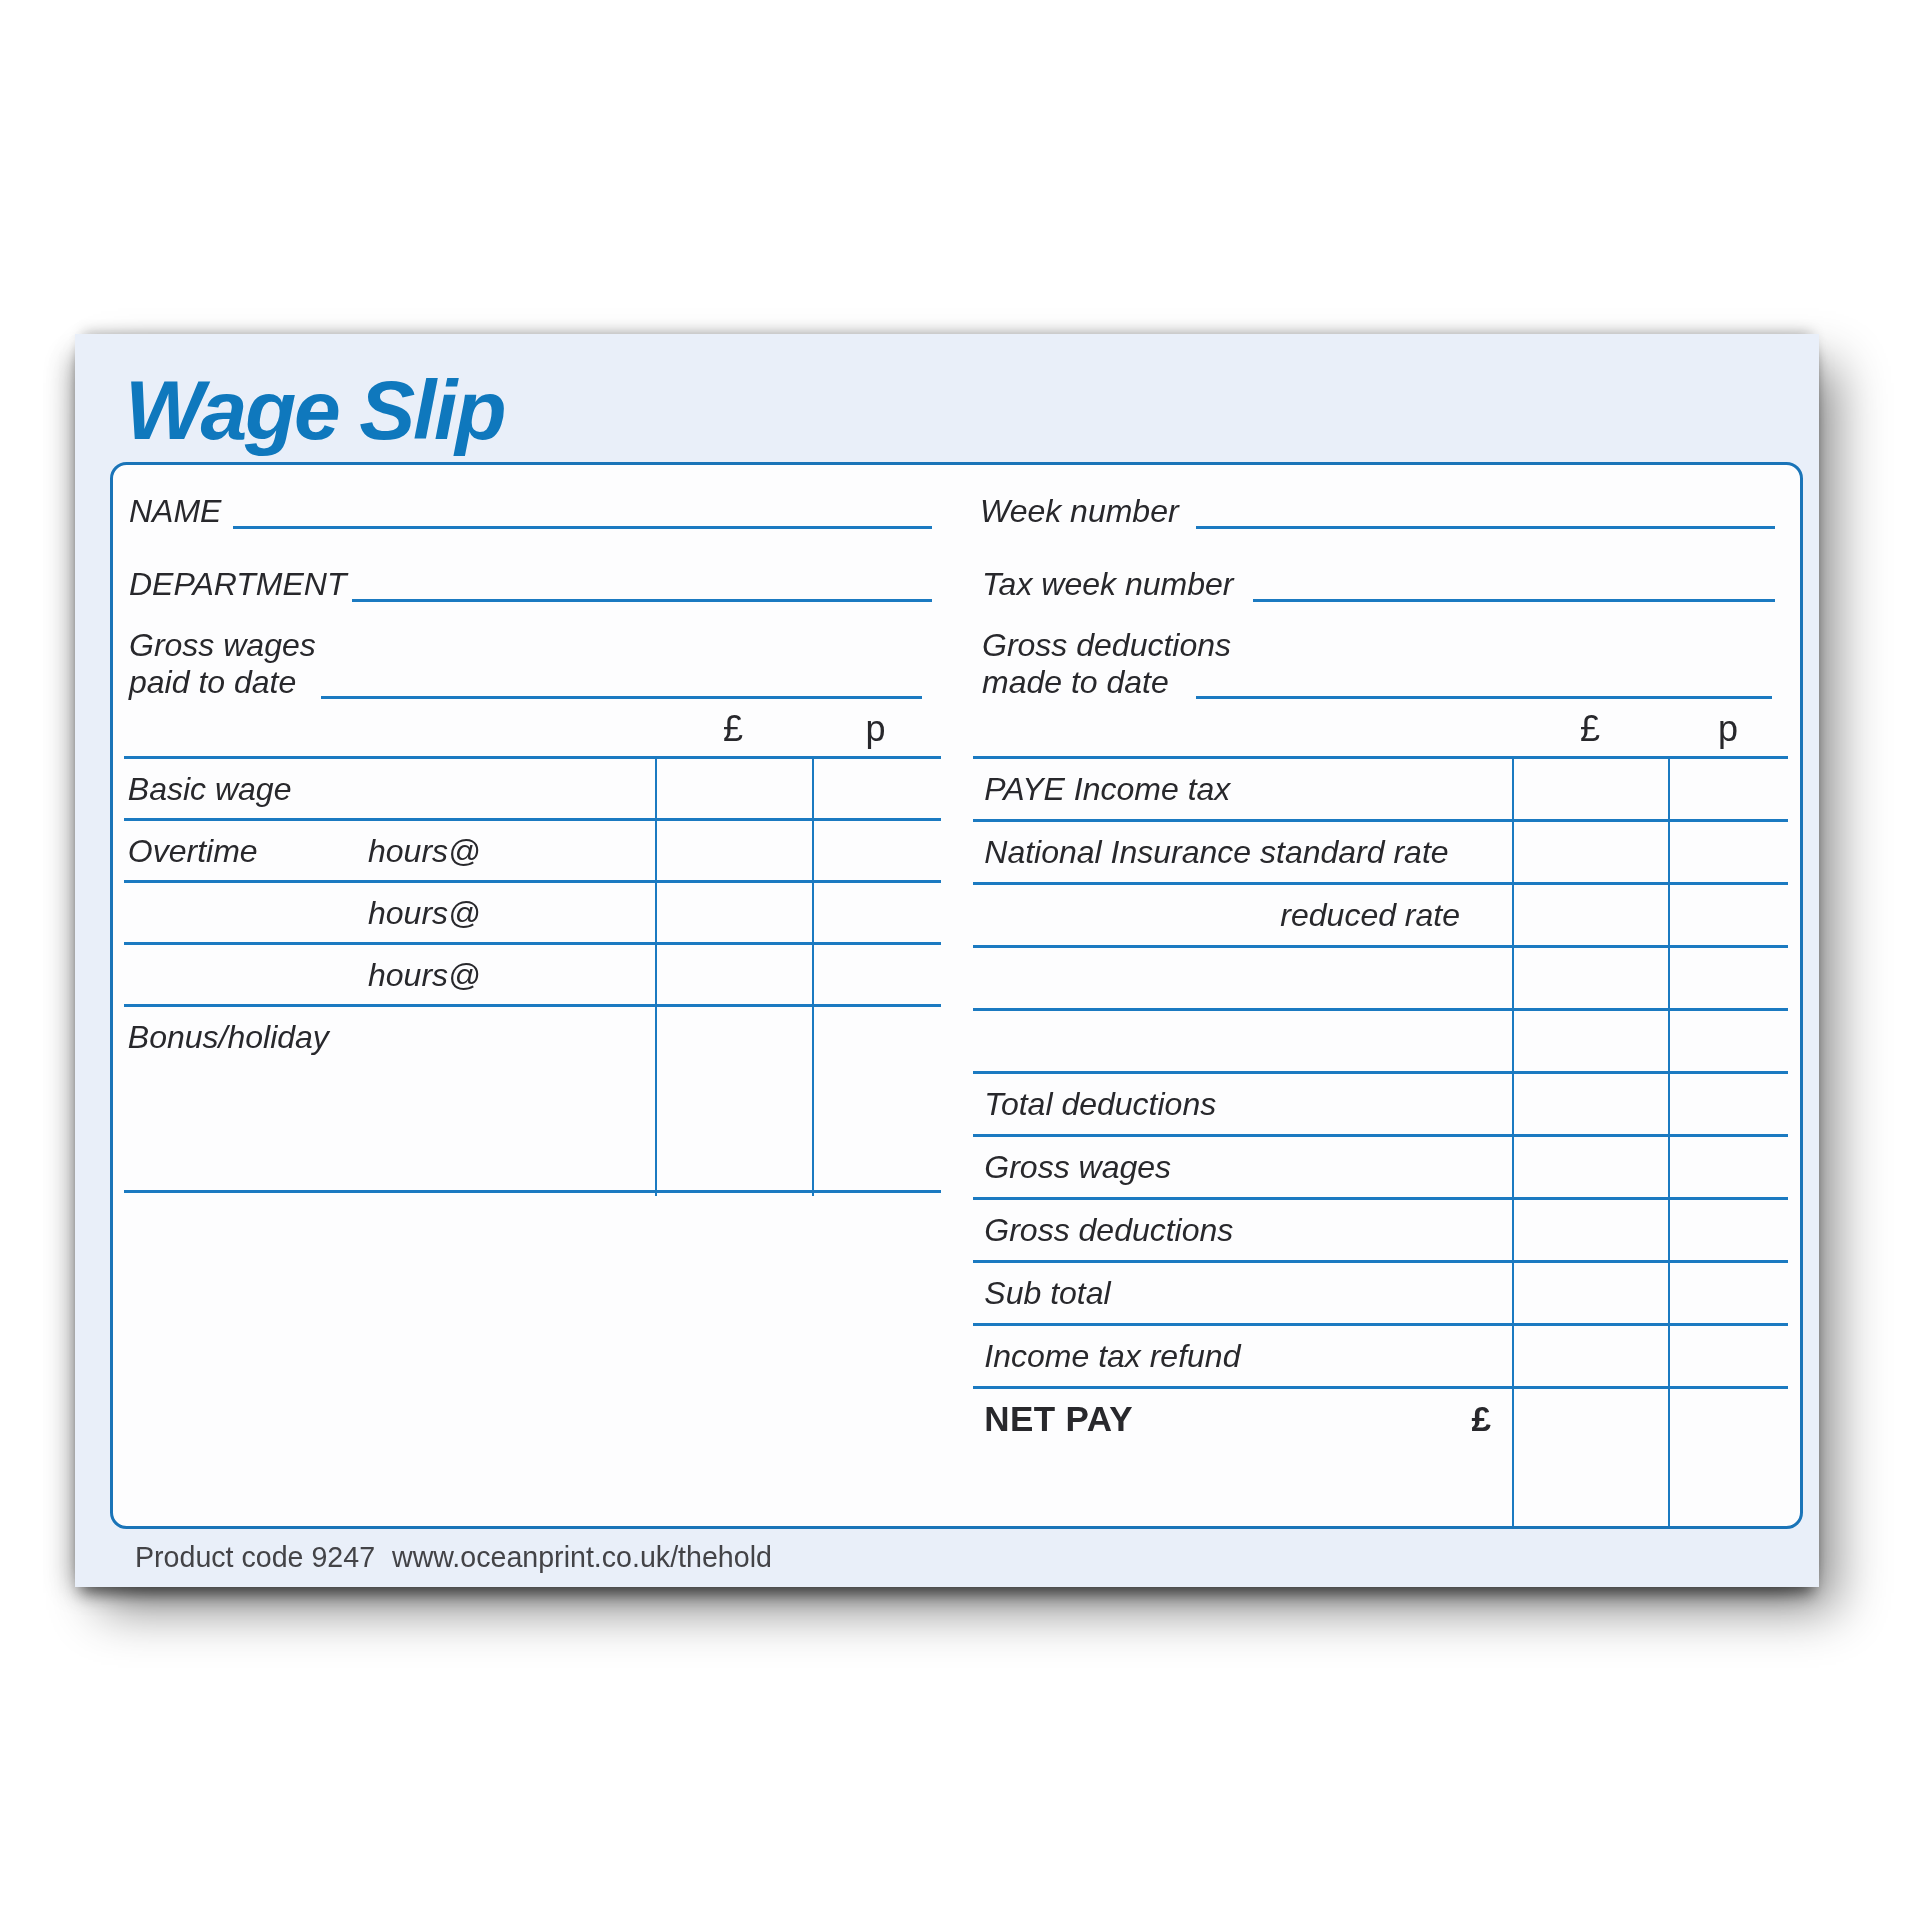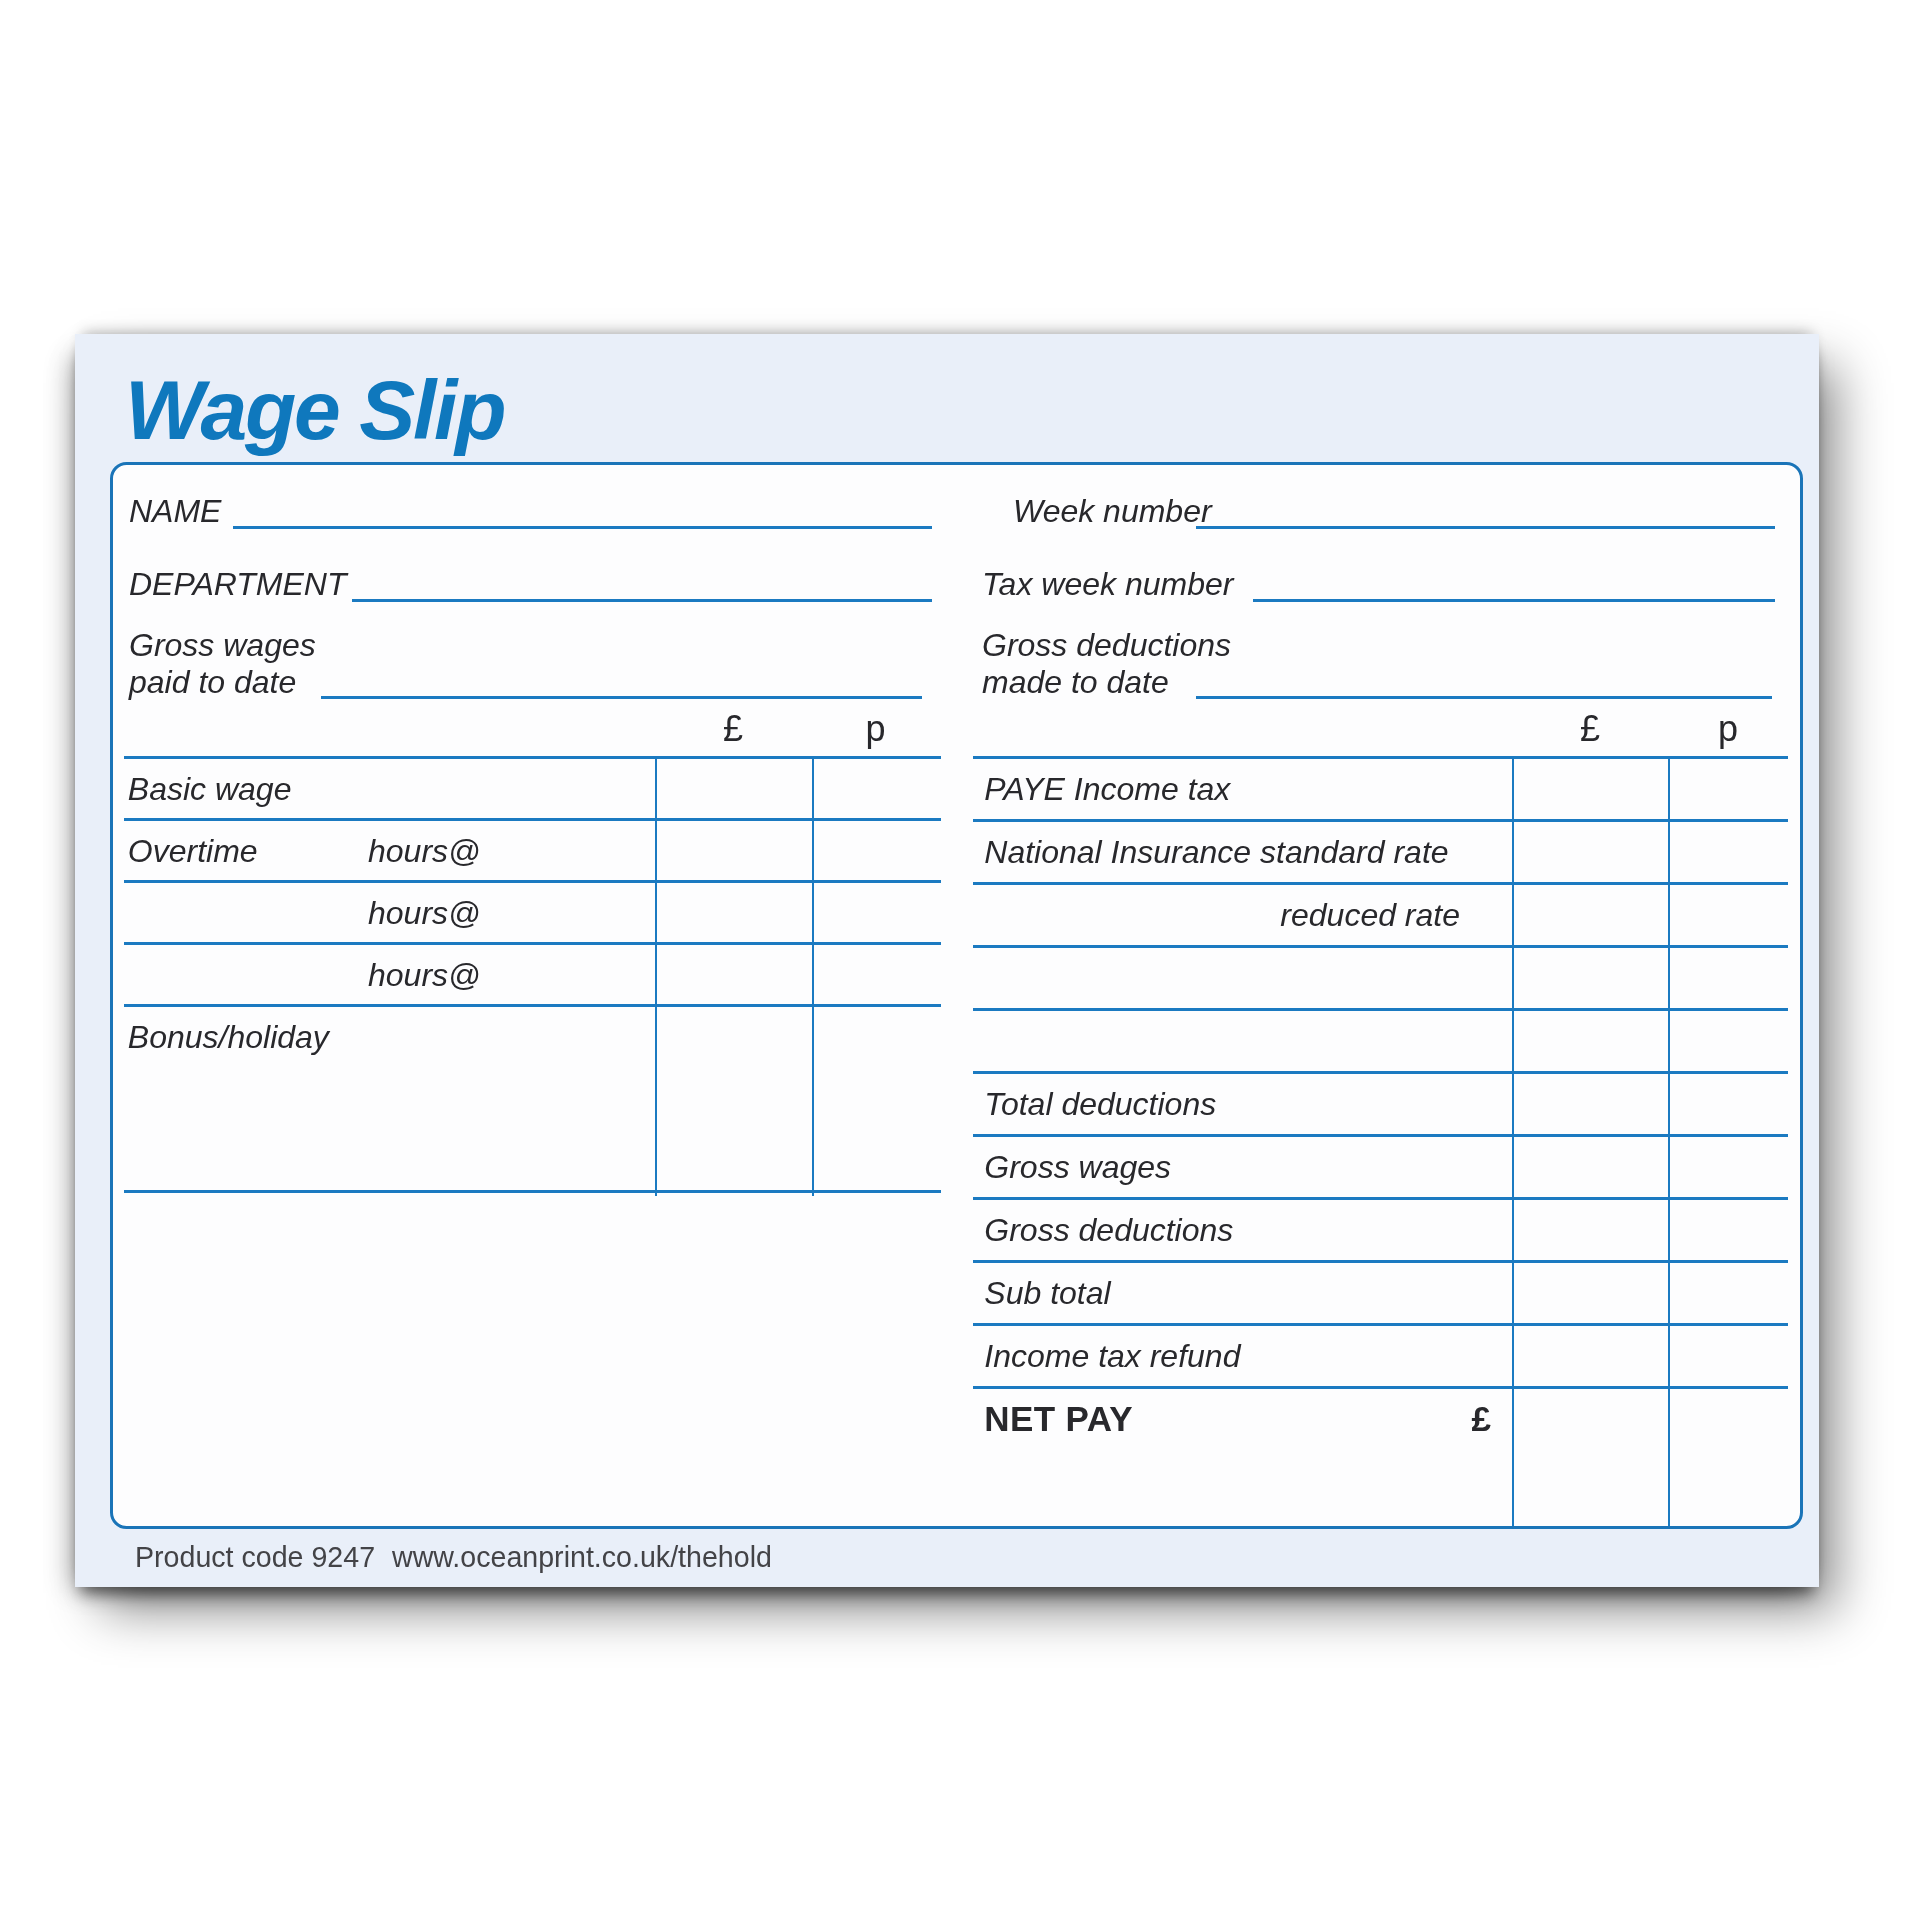--- a/index.html
+++ b/index.html
@@ -59,21 +59,21 @@
 <div class="canvas">
   <div class="sheet">
 
     <div class="title">Wage Slip</div>
 
     <div class="formbox"></div>
 
     <div class="lbl" style="left:54px;top:158px;">NAME</div>
     <div class="uline" style="left:158px;top:192px;width:699px;"></div>
 
-    <div class="lbl" style="left:938px;top:158px;">Week number</div>
+    <div class="lbl" style="left:905px;top:158px;">Week number</div>
     <div class="uline" style="left:1121px;top:192px;width:579px;"></div>
 
     <div class="lbl" style="left:54px;top:231px;">DEPARTMENT</div>
     <div class="uline" style="left:277px;top:265px;width:580px;"></div>
 
     <div class="lbl" style="left:907px;top:231px;">Tax week number</div>
     <div class="uline" style="left:1178px;top:265px;width:522px;"></div>
 
     <div class="lbl" style="left:54px;top:292px;">Gross wages</div>
     <div class="lbl" style="left:54px;top:329px;">paid to date</div>

